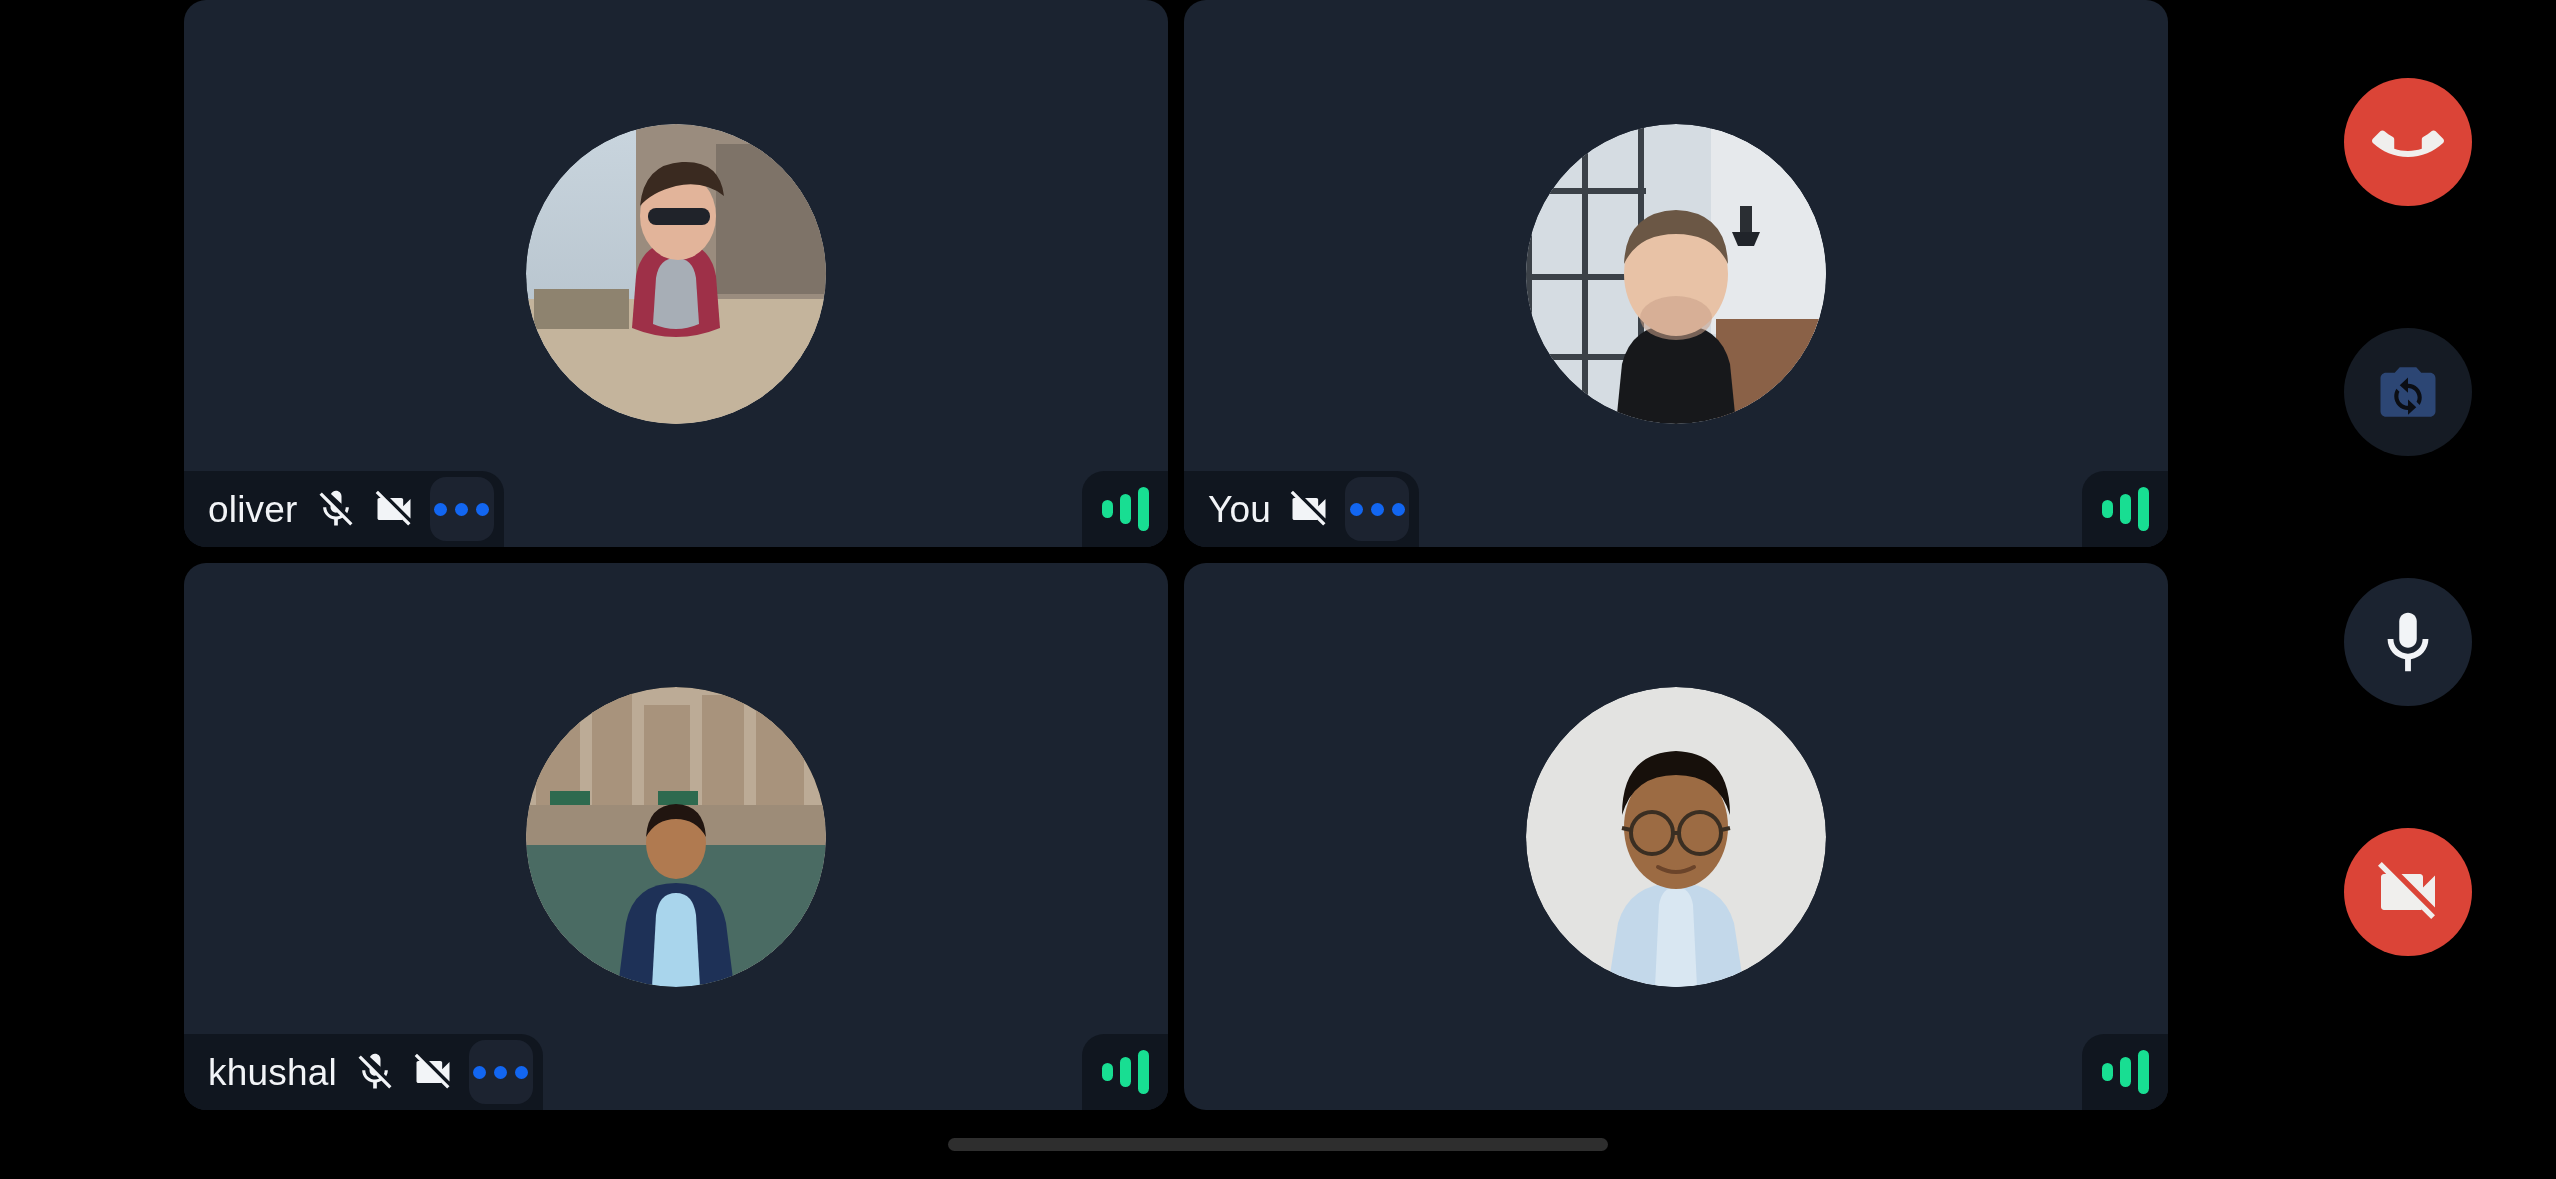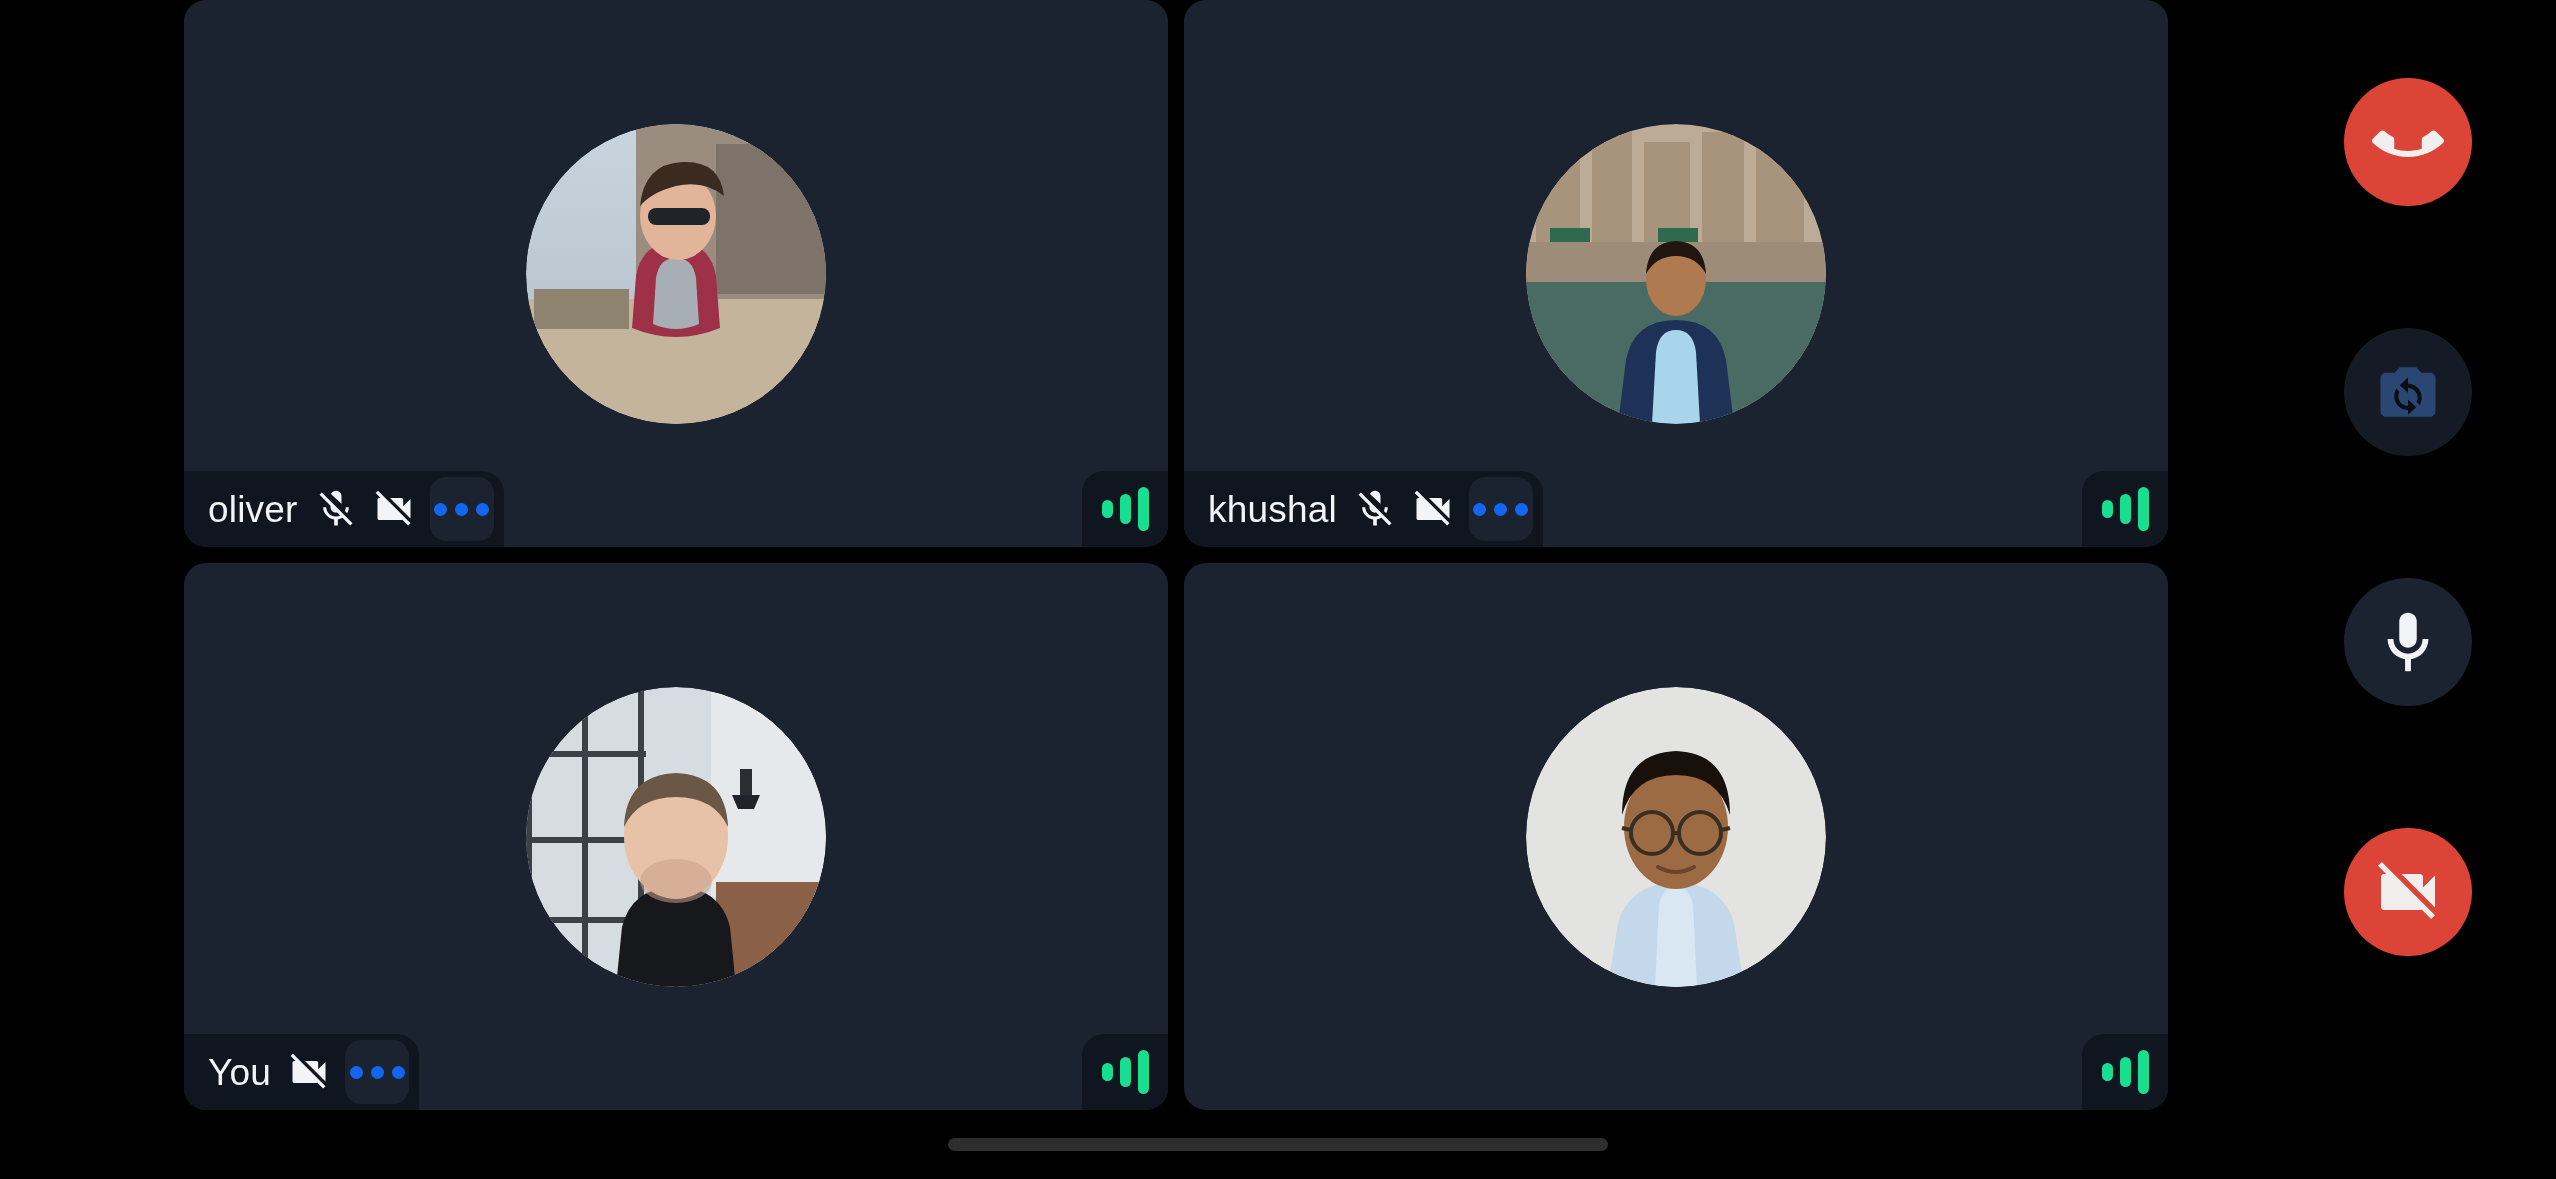--- a/index.html
+++ b/index.html
@@ -209,20 +209,75 @@
       </div>
 
       <div class="name-pill">
         <span class="name-text">oliver</span>
 
         <span class="status-icon">
           <svg viewBox="0 0 24 24" fill="#F2F4F7" xmlns="http://www.w3.org/2000/svg">
             <path d="M19 11h-1.7c0 .74-.16 1.43-.43 2.05l1.23 1.23c.56-.98.9-2.09.9-3.28zM14.98 11.17c0-.06.02-.11.02-.17V5c0-1.66-1.34-3-3-3-1.23 0-2.28.74-2.75 1.79l5.73 5.38zM4.27 3L3 4.27l6.01 6.01V11c0 1.66 1.33 3 2.99 3 .22 0 .44-.03.65-.08l1.66 1.66c-.71.33-1.5.52-2.31.52-2.76 0-5.3-2.1-5.3-5.1H5c0 3.41 2.72 6.23 6 6.72V21h2v-3.28c.91-.13 1.77-.45 2.54-.9L19.73 21 21 19.73 4.27 3z"></path>
           </svg>
         </span>
+
+        <span class="status-icon">
+          <svg viewBox="0 0 24 24" fill="#F2F4F7" xmlns="http://www.w3.org/2000/svg">
+            <path d="M21 6.5l-4 4V7c0-.55-.45-1-1-1H9.82L21 17.18V6.5zM3.27 2L2 3.27 4.73 6H4c-.55 0-1 .45-1 1v10c0 .55.45 1 1 1h12c.21 0 .39-.08.54-.18L19.73 21 21 19.73 3.27 2z"></path>
+          </svg>
+        </span>
+
+        <button class="more-btn">
+          <span class="more-dot"></span>
+          <span class="more-dot"></span>
+          <span class="more-dot"></span>
+        </button>
+      </div>
+
+      <div class="signal-badge">
+        <span class="sig-bar b1"></span>
+        <span class="sig-bar b2"></span>
+        <span class="sig-bar b3"></span>
+      </div>
+    </div>
+
+    <div class="tile">
+      <div class="tile-avatar-wrap">
+        <div class="avatar">
+          <svg viewBox="0 0 300 300" xmlns="http://www.w3.org/2000/svg">
+            <defs>
+              <clipPath id="clip-b">
+                  <circle cx="150" cy="150" r="150"></circle>
+                </clipPath>
+            </defs>
+            <g clip-path="url(#clip-b)">
+              <rect width="300" height="300" fill="#D5DCE2"></rect>
+              <rect x="185" y="0" width="115" height="210" fill="#E6E9EC"></rect>
+              <rect x="190" y="195" width="110" height="105" fill="#8A6147"></rect>
+              <g fill="#3B4148">
+                <rect x="0" y="0" width="6" height="300"></rect>
+                  <rect x="56" y="0" width="6" height="300"></rect>
+                <rect x="112" y="0" width="6" height="300"></rect>
+                  <rect x="0" y="64" width="120" height="6"></rect>
+                <rect x="0" y="150" width="120" height="6"></rect>
+                  <rect x="0" y="230" width="120" height="6"></rect>
+              </g>
+              <path d="M214 82 l12 0 0 28 -12 0z" fill="#2A2E33"></path>
+              <path d="M206 108 h28 l-6 14 h-16z" fill="#20242A"></path>
+              <path d="M150 200 q44 0 54 40 l6 60 -120 0 6 -60 q10 -40 54 -40z" fill="#17181B"></path>
+              <ellipse cx="150" cy="150" rx="52" ry="62" fill="#E8C2A6"></ellipse>
+              <path d="M98 140 q2 -52 52 -54 q50 2 52 54 q-14 -30 -52 -30 q-38 0 -52 30z" fill="#6B5745"></path>
+              <ellipse cx="150" cy="194" rx="36" ry="22" fill="#C8A189" opacity="0.55"></ellipse>
+            </g>
+          </svg>
+        </div>
+      </div>
+
+      <div class="name-pill">
+        <span class="name-text">You</span>
 
         <span class="status-icon">
           <svg viewBox="0 0 24 24" fill="#F2F4F7" xmlns="http://www.w3.org/2000/svg">
             <path d="M21 6.5l-4 4V7c0-.55-.45-1-1-1H9.82L21 17.18V6.5zM3.27 2L2 3.27 4.73 6H4c-.55 0-1 .45-1 1v10c0 .55.45 1 1 1h12c.21 0 .39-.08.54-.18L19.73 21 21 19.73 3.27 2z"></path>
           </svg>
         </span>
 
         <button class="more-btn">
           <span class="more-dot"></span>
           <span class="more-dot"></span>
@@ -299,75 +354,20 @@
         <span class="sig-bar b2"></span>
         <span class="sig-bar b3"></span>
       </div>
     </div>
 
     <div class="tile">
       <div class="tile-avatar-wrap">
         <div class="avatar">
           <svg viewBox="0 0 300 300" xmlns="http://www.w3.org/2000/svg">
             <defs>
-              <clipPath id="clip-b">
-                  <circle cx="150" cy="150" r="150"></circle>
-                </clipPath>
-            </defs>
-            <g clip-path="url(#clip-b)">
-              <rect width="300" height="300" fill="#D5DCE2"></rect>
-              <rect x="185" y="0" width="115" height="210" fill="#E6E9EC"></rect>
-              <rect x="190" y="195" width="110" height="105" fill="#8A6147"></rect>
-              <g fill="#3B4148">
-                <rect x="0" y="0" width="6" height="300"></rect>
-                  <rect x="56" y="0" width="6" height="300"></rect>
-                <rect x="112" y="0" width="6" height="300"></rect>
-                  <rect x="0" y="64" width="120" height="6"></rect>
-                <rect x="0" y="150" width="120" height="6"></rect>
-                  <rect x="0" y="230" width="120" height="6"></rect>
-              </g>
-              <path d="M214 82 l12 0 0 28 -12 0z" fill="#2A2E33"></path>
-              <path d="M206 108 h28 l-6 14 h-16z" fill="#20242A"></path>
-              <path d="M150 200 q44 0 54 40 l6 60 -120 0 6 -60 q10 -40 54 -40z" fill="#17181B"></path>
-              <ellipse cx="150" cy="150" rx="52" ry="62" fill="#E8C2A6"></ellipse>
-              <path d="M98 140 q2 -52 52 -54 q50 2 52 54 q-14 -30 -52 -30 q-38 0 -52 30z" fill="#6B5745"></path>
-              <ellipse cx="150" cy="194" rx="36" ry="22" fill="#C8A189" opacity="0.55"></ellipse>
-            </g>
-          </svg>
-        </div>
-      </div>
-
-      <div class="name-pill">
-        <span class="name-text">You</span>
-
-        <span class="status-icon">
-          <svg viewBox="0 0 24 24" fill="#F2F4F7" xmlns="http://www.w3.org/2000/svg">
-            <path d="M21 6.5l-4 4V7c0-.55-.45-1-1-1H9.82L21 17.18V6.5zM3.27 2L2 3.27 4.73 6H4c-.55 0-1 .45-1 1v10c0 .55.45 1 1 1h12c.21 0 .39-.08.54-.18L19.73 21 21 19.73 3.27 2z"></path>
-          </svg>
-        </span>
-
-        <button class="more-btn">
-          <span class="more-dot"></span>
-          <span class="more-dot"></span>
-          <span class="more-dot"></span>
-        </button>
-      </div>
-
-      <div class="signal-badge">
-        <span class="sig-bar b1"></span>
-        <span class="sig-bar b2"></span>
-        <span class="sig-bar b3"></span>
-      </div>
-    </div>
-
-    <div class="tile">
-      <div class="tile-avatar-wrap">
-        <div class="avatar">
-          <svg viewBox="0 0 300 300" xmlns="http://www.w3.org/2000/svg">
-            <defs>
               <clipPath id="clip-d">
                   <circle cx="150" cy="150" r="150"></circle>
                 </clipPath>
             </defs>
             <g clip-path="url(#clip-d)">
               <rect width="300" height="300" fill="#E3E3E1"></rect>
               <path d="M150 196 q46 0 58 40 l10 64 -136 0 10 -64 q12 -40 58 -40z" fill="#C3D8EA"></path>
               <path d="M150 200 q14 0 17 18 l4 82 -42 0 4 -82 q3 -18 17 -18z" fill="#D9E7F2"></path>
               <ellipse cx="150" cy="140" rx="52" ry="62" fill="#9C6B43"></ellipse>
               <path d="M96 128 q0 -62 54 -64 q54 2 54 64 q-12 -40 -54 -40 q-42 0 -54 40z" fill="#17100B"></path>

